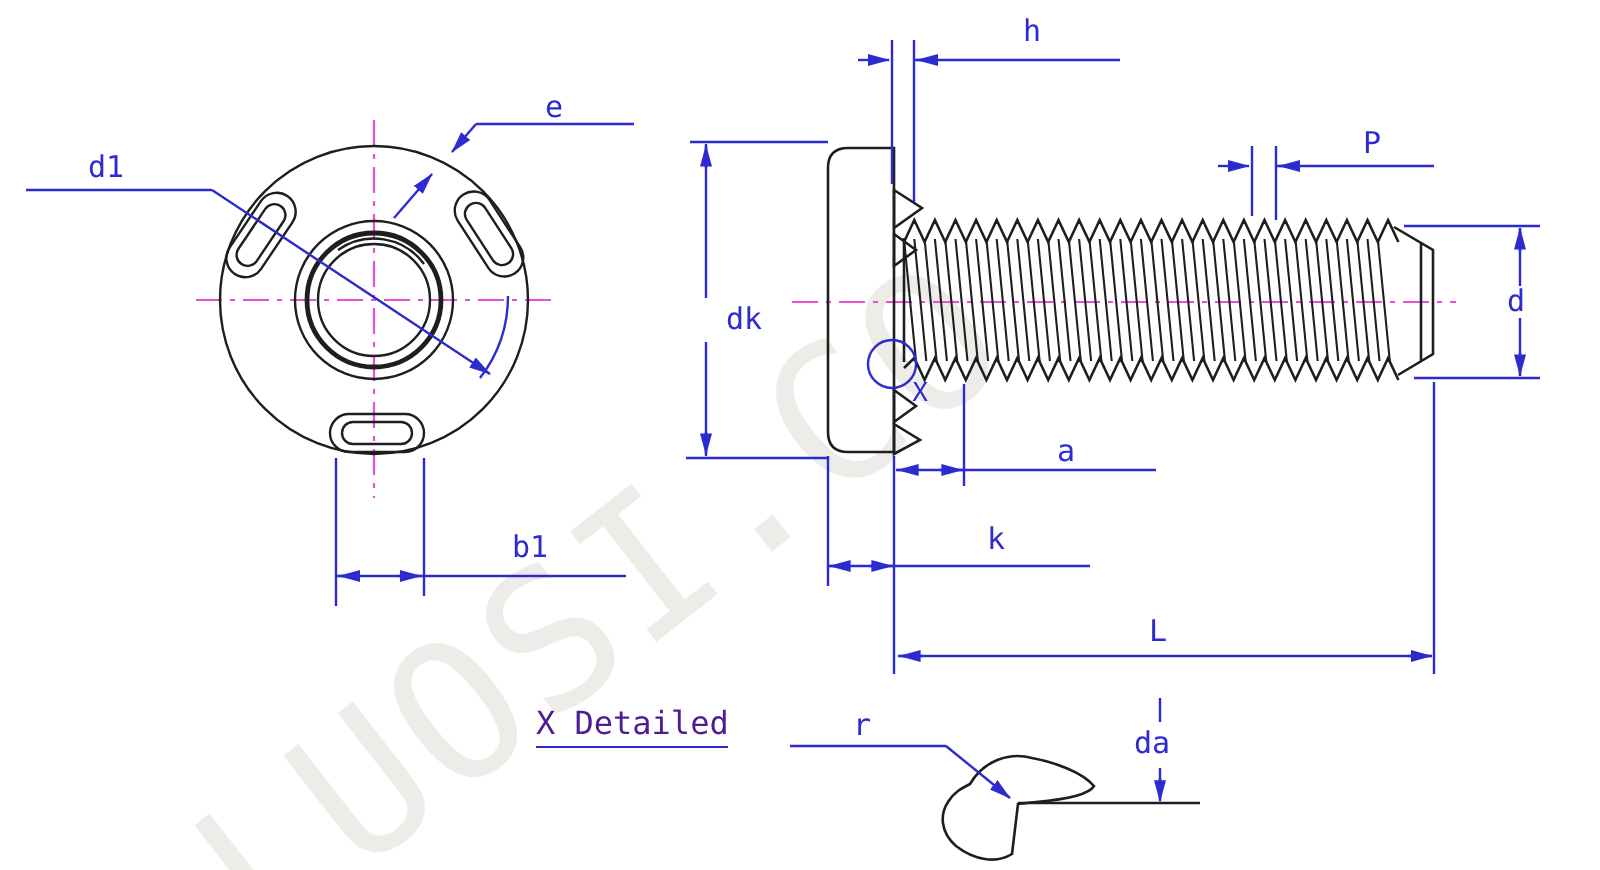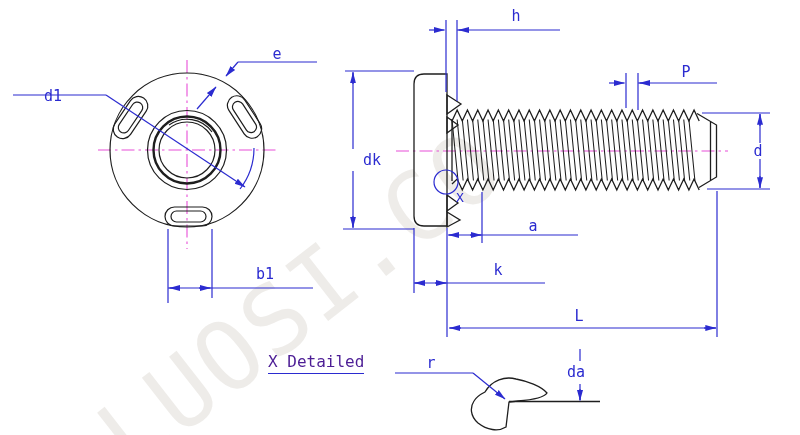--- a/index.html
+++ b/index.html
@@ -164,21 +164,21 @@
 
       <path d="M395,373 H473"></path>
       <path d="M473,373 L505,399" marker-end="url(#arr)"></path>
 
       <line x1="580" y1="349" x2="580" y2="361"></line>
       <line x1="580" y1="384" x2="580" y2="400"></line>
       <path d="M580,389 L580,400.6" marker-end="url(#arr)"></path>
     </g>
   </svg>
 
-  <div class="lbl" style="left:53px;top:96px">d1</div>
+  <div class="lbl" style="left:53px;top:84px">d1</div>
   <div class="lbl" style="left:277px;top:54px">e</div>
   <div class="lbl" style="left:265px;top:274px">b1</div>
 
   <div class="lbl" style="left:516px;top:16px">h</div>
   <div class="lbl" style="left:686px;top:72px">P</div>
   <div class="lbl" style="left:372px;top:160px">dk</div>
   <div class="lbl" style="left:758px;top:151px">d</div>
   <div class="lbl" style="left:533px;top:226px">a</div>
   <div class="lbl" style="left:498px;top:270px">k</div>
   <div class="lbl" style="left:579px;top:316px">L</div>

